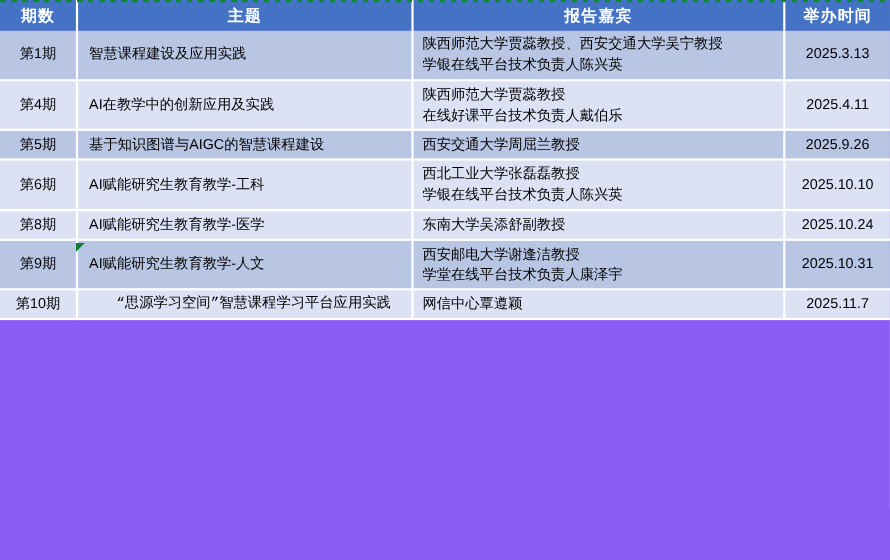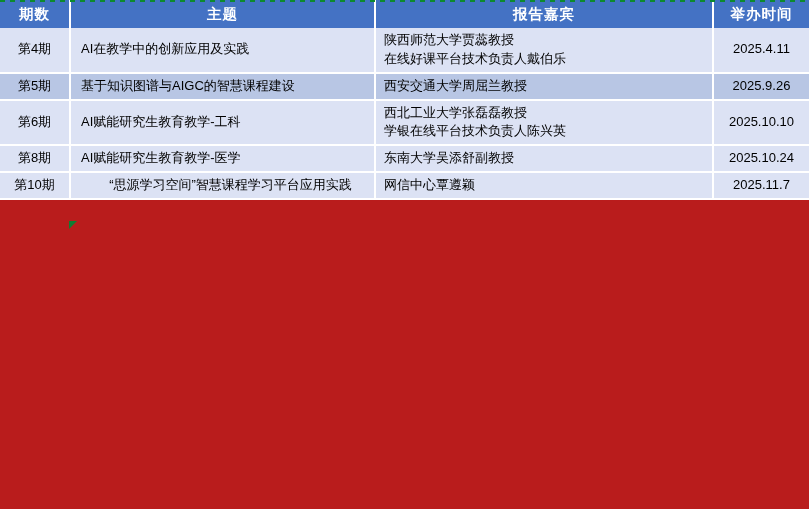--- a/index.html
+++ b/index.html
@@ -12,21 +12,21 @@
     height: 509px;
     overflow: hidden;
     font-family: "Liberation Sans", "DejaVu Sans", sans-serif;
   }
 
   .sheet-wrap {
     position: relative;
     width: 809px;
     height: 509px;
     box-sizing: border-box;
-    background: #b91c1c;
+    background: #8b5cf6;
   }
 
   
   .selection-top-edge {
     position: absolute;
     top: 0;
     left: 0;
     width: 809px;
     height: 2px;
     background-image: repeating-linear-gradient(
@@ -96,20 +96,21 @@
     white-space: nowrap;
     font-size: 13px;
   }
   td.cell-topic {
     text-align: left;
     padding-left: 10px;
   }
   td.cell-topic.centered {
     text-align: center;
     padding-left: 22px;
+    font-family: Liberation Mono, monospace;
   }
   td.cell-guest {
     text-align: left;
     padding-left: 8px;
   }
   td.cell-date {
     text-align: center;
     white-space: nowrap;
     font-size: 13px;
   }
@@ -138,20 +139,29 @@
     </colgroup>
     <thead>
       <tr>
         <th>期数</th>
         <th>主题</th>
         <th>报告嘉宾</th>
         <th>举办时间</th>
       </tr>
     </thead>
     <tbody id="schedule-body">
+        <tr class="band-dark">
+          <td class="cell-issue">第1期</td>
+          <td class="cell-topic">智慧课程建设及应用实践</td>
+          <td class="cell-guest">
+            <span class="line">陕西师范大学贾蕊教授、西安交通大学吴宁教授</span>
+            <span class="line">学银在线平台技术负责人陈兴英</span>
+          </td>
+          <td class="cell-date">2025.3.13</td>
+        </tr>
         <tr class="band-light">
           <td class="cell-issue">第4期</td>
           <td class="cell-topic">AI在教学中的创新应用及实践</td>
           <td class="cell-guest">
             <span class="line">陕西师范大学贾蕊教授</span>
             <span class="line">在线好课平台技术负责人戴伯乐</span>
           </td>
           <td class="cell-date">2025.4.11</td>
         </tr>
         <tr class="band-dark">
@@ -172,20 +182,29 @@
           <td class="cell-date">2025.10.10</td>
         </tr>
         <tr class="band-light">
           <td class="cell-issue">第8期</td>
           <td class="cell-topic">AI赋能研究生教育教学-医学</td>
           <td class="cell-guest">
             <span class="line">东南大学吴添舒副教授</span>
           </td>
           <td class="cell-date">2025.10.24</td>
         </tr>
+        <tr class="band-dark">
+          <td class="cell-issue">第9期</td>
+          <td class="cell-topic">AI赋能研究生教育教学-人文</td>
+          <td class="cell-guest">
+            <span class="line">西安邮电大学谢逢洁教授</span>
+            <span class="line">学堂在线平台技术负责人康泽宇</span>
+          </td>
+          <td class="cell-date">2025.10.31</td>
+        </tr>
         <tr class="band-light">
           <td class="cell-issue">第10期</td>
           <td class="cell-topic centered">“思源学习空间”智慧课程学习平台应用实践</td>
           <td class="cell-guest">
             <span class="line">网信中心覃遵颖</span>
           </td>
           <td class="cell-date">2025.11.7</td>
         </tr>
       </tbody>
   </table>

